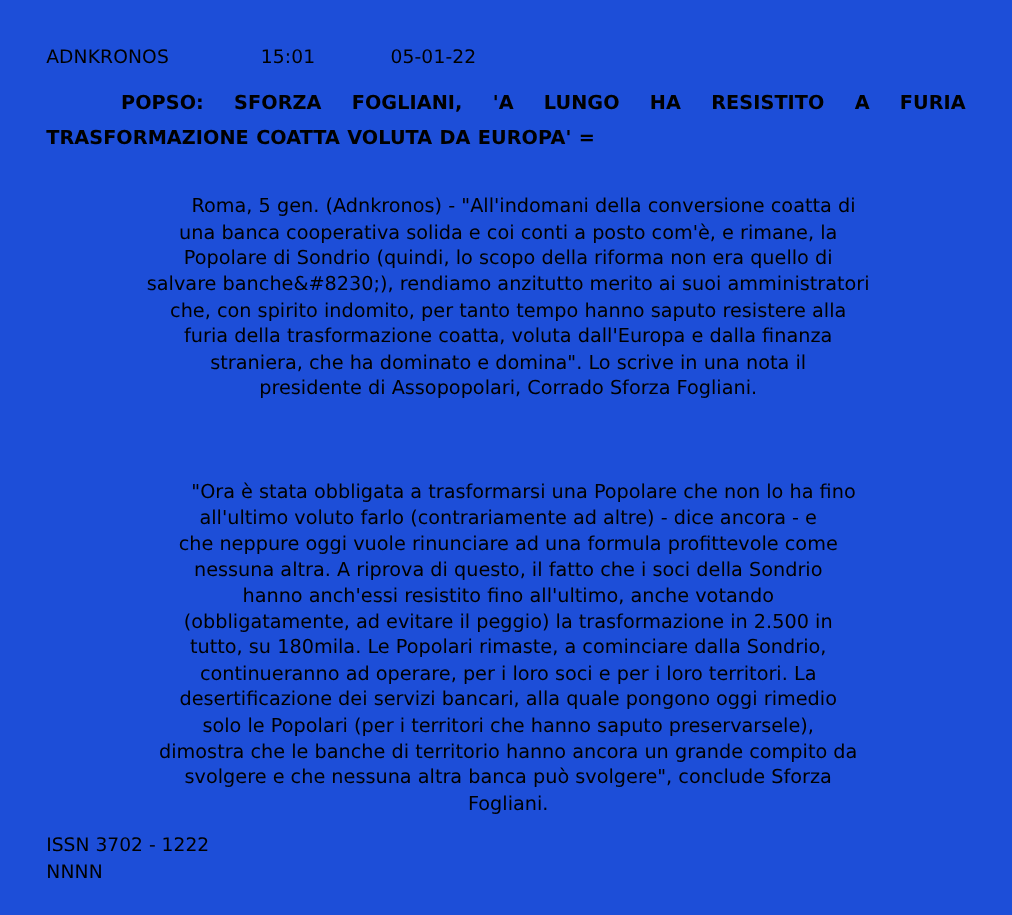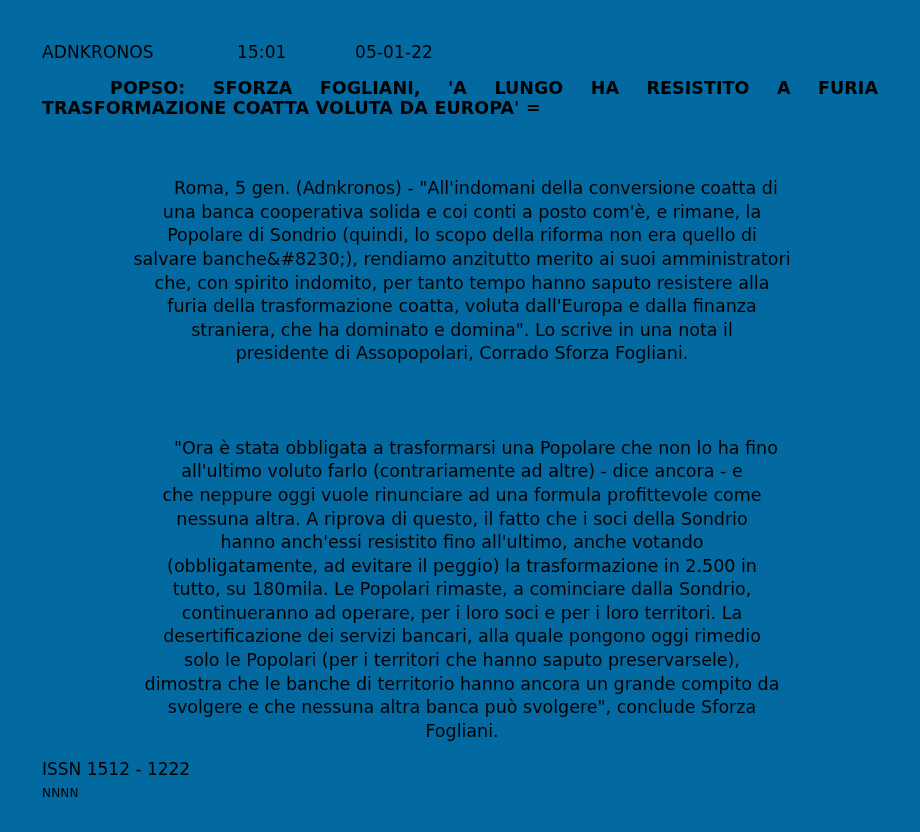--- a/index.html
+++ b/index.html
@@ -14,21 +14,21 @@
     overflow: hidden;
     font-family: "DejaVu Sans", sans-serif;
     color: #000000;
     -webkit-font-smoothing: antialiased;
   }
 
   .page {
     position: relative;
     width: 920px;
     height: 832px;
-    background: #0369a1;
+    background: #1d4ed8;
     box-sizing: border-box;
     padding: 0;
   }
 
   
   .wire-header {
     position: absolute;
     left: 42px;
     top: 41px;
     font-size: 17px;
@@ -41,21 +41,21 @@
   .wire-header .slot-date   { display: inline-block; }
 
   
   .headline {
     position: absolute;
     left: 42px;
     top: 66px;
     width: 836px;
     font-size: 17.5px;
     font-weight: bold;
-    line-height: 20px;
+    line-height: 32px;
     text-align: justify;
     text-align-last: left;
     text-indent: 68px;
     letter-spacing: 0.05px;
     word-spacing: 0.5px;
   }
 
   
   .body-block {
     position: absolute;
@@ -87,21 +87,21 @@
     line-height: 23.6px;
     white-space: pre;
   }
   .footer .issn-line,
   .footer .stamp-line { display: block; }
 
   .endmark {
     position: absolute;
     left: 42px;
     top: 782px;
-    font-size: 12px;
+    font-size: 17px;
     line-height: 22px;
     white-space: pre;
     letter-spacing: 0.2px;
   }
 </style>
 </head>
 <body>
 
 <div class="page">
 
@@ -128,19 +128,19 @@
 continueranno ad operare, per i loro soci e per i loro territori. La
 desertificazione dei servizi bancari, alla quale pongono oggi rimedio
 solo le Popolari (per i territori che hanno saputo preservarsele),
 dimostra che le banche di territorio hanno ancora un grande compito da
 svolgere e che nessuna altra banca può svolgere", conclude Sforza
 Fogliani.</p>
   </div>
 
 
   <div class="footer">
-    <span class="issn-line">ISSN 1512 - 1222</span>
+    <span class="issn-line">ISSN 3702 - 1222</span>
     <span class="stamp-line">05-GEN-22 15:01</span>
   </div>
 
   <div class="endmark">NNNN</div>
 
 </div>
 
 </body></html>

